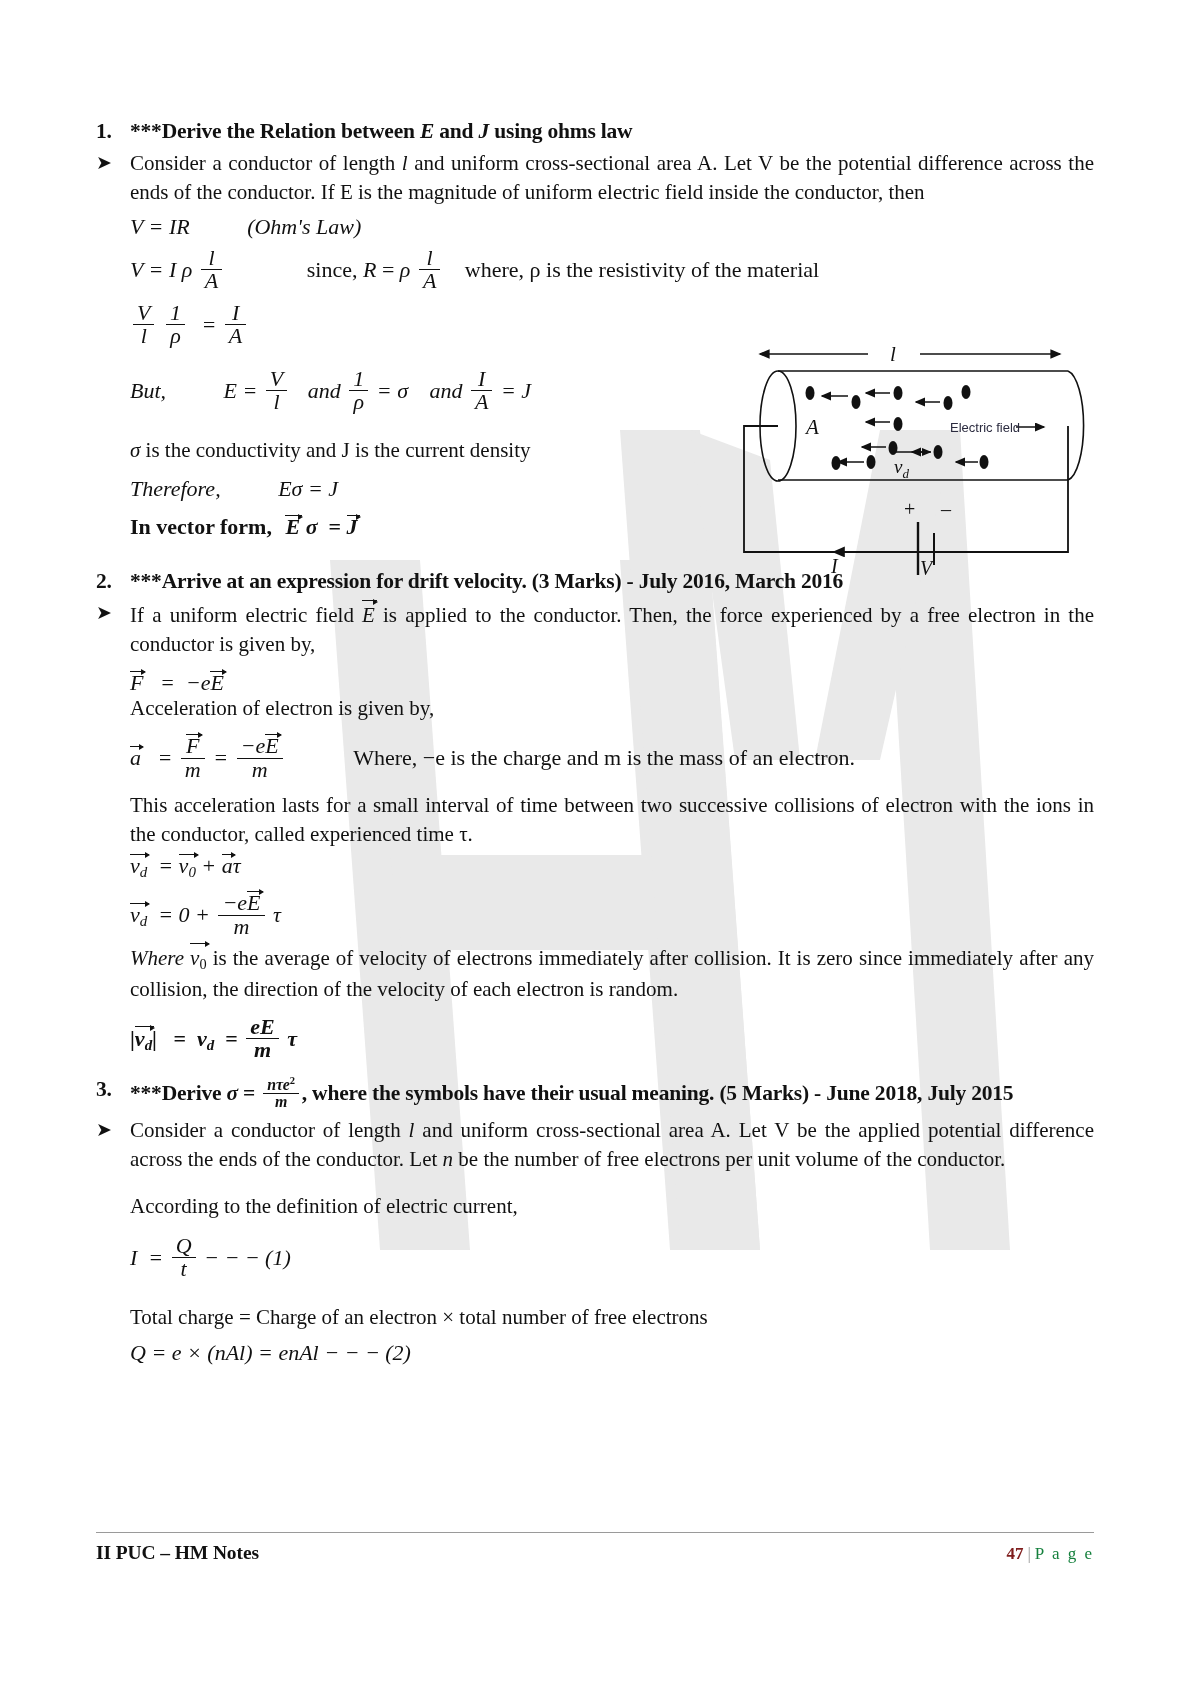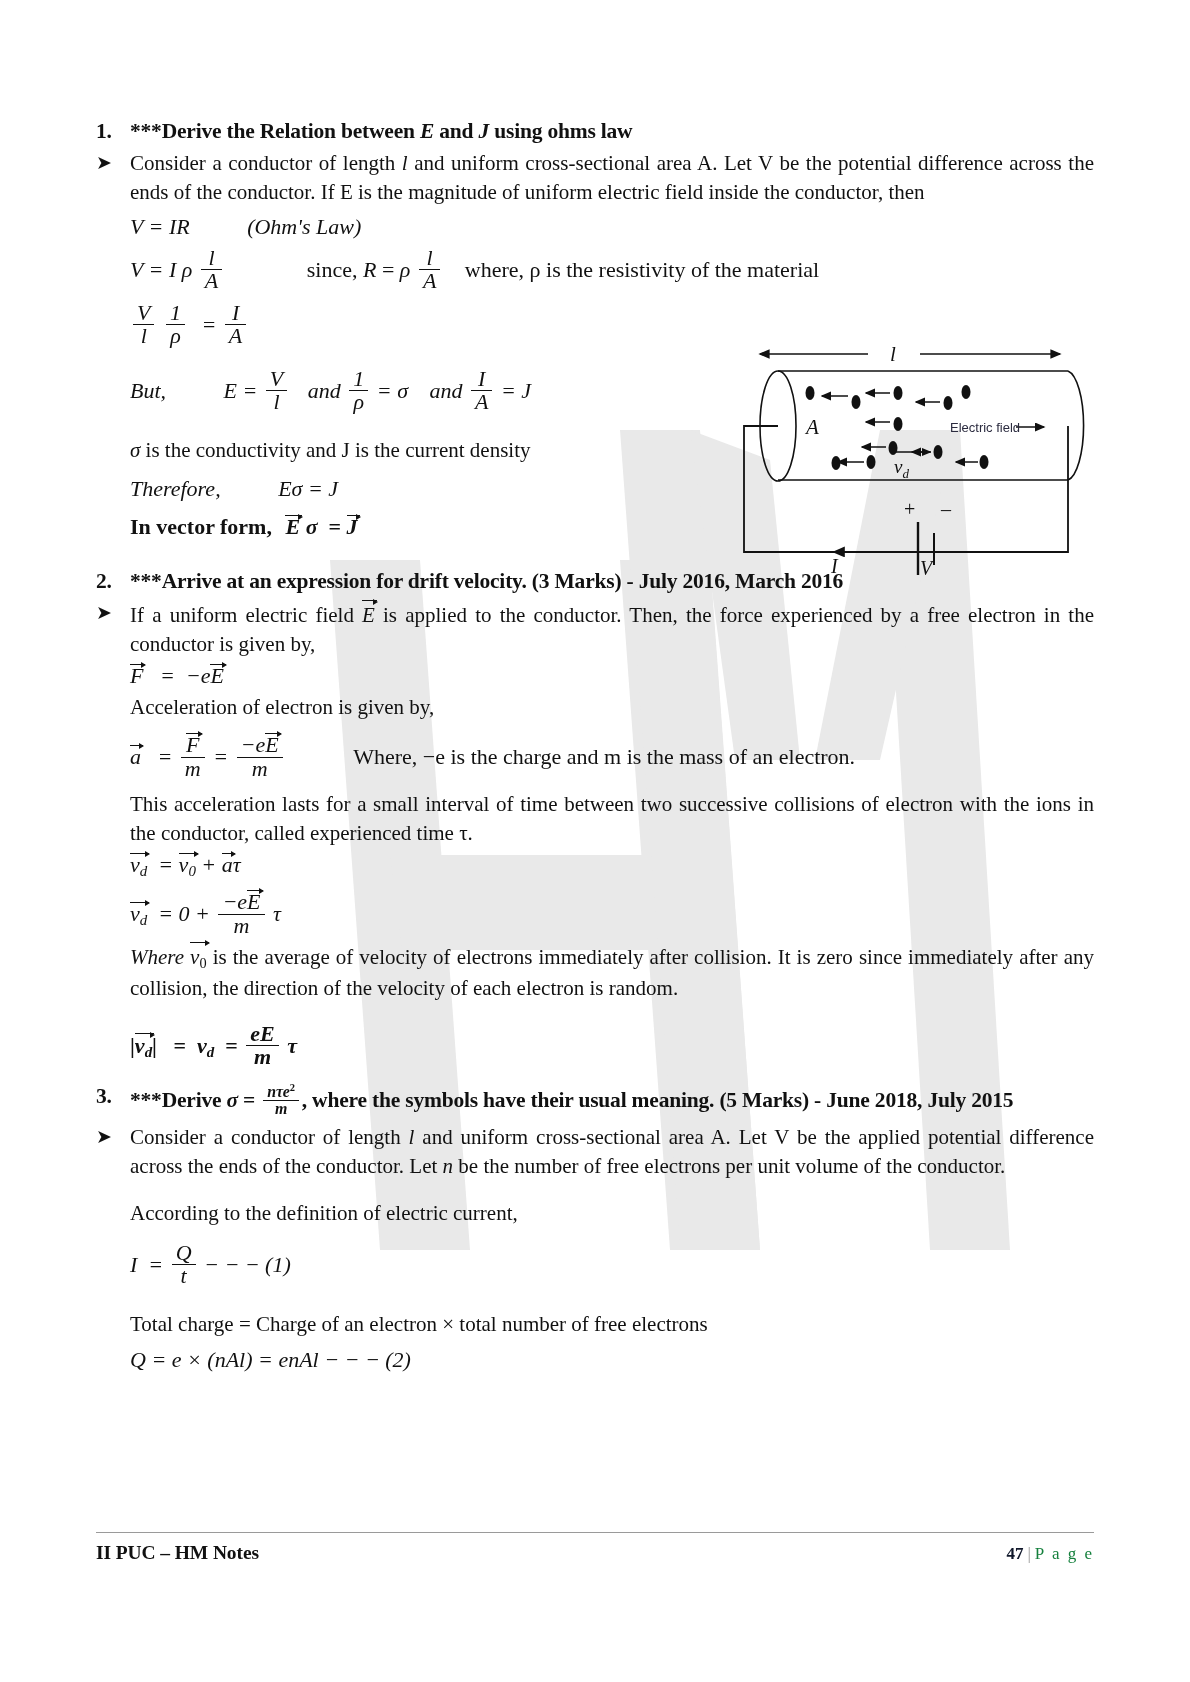--- a/index.html
+++ b/index.html
@@ -152,21 +152,21 @@
   }
   .footer-left {
     font-weight: bold;
     font-size: 19.5px;
     letter-spacing: -0.1px;
   }
   .footer-right {
     font-size: 17px;
     color: #555;
   }
-  .footer-right .pnum { font-weight: bold; color: #0f172a; }
+  .footer-right .pnum { font-weight: bold; color: #7f1d1d; }
   .footer-right .bar { color: #999; padding: 0 4px; }
   .footer-right .pword { letter-spacing: 2px; color: #15803d; }
 </style>
 </head>
 <body>
 
 <div class="page">
 
   <svg class="watermark" viewBox="0 0 1190 1682" xmlns="http://www.w3.org/2000/svg">
     <g fill="#e9e9e9">
@@ -243,26 +243,26 @@
     <div class="q-head" style="margin-top:6px">
       <span class="q-num">2.</span>
       <span class="q-text">***Arrive at an expression for drift velocity. (3 Marks) - July 2016, March 2016</span>
     </div>
 
     <div class="bullet-row">
       <span class="bullet-mark">➤</span>
       <span class="bullet-body">If a uniform electric field <span class="vec"><span class="sym"><i>E</i></span></span> is applied to the conductor. Then, the force experienced by a free electron in the conductor is given by,</span>
     </div>
 
-    <div class="eq" style="margin-top:4px">
+    <div class="eq" style="margin-top:11px">
       <span class="vec"><span class="sym"><i>F</i></span></span>
       <span>&nbsp; = &nbsp;−e<span class="vec"><span class="sym"><i>E</i></span></span></span>
     </div>
 
-    <div class="para nojust" style="margin-top:6px">Acceleration of electron is given by,</div>
+    <div class="para nojust" style="margin-top:0">Acceleration of electron is given by,</div>
 
     <div class="eq" style="margin-top:10px">
       <span class="vec"><span class="sym"><i>a</i></span></span>
       <span>&nbsp; =</span>
       <span class="frac"><span class="num"><span class="vec"><span class="sym"><i>F</i></span></span></span><span class="den">m</span></span>
       <span>=</span>
       <span class="frac"><span class="num">−e<span class="vec"><span class="sym"><i>E</i></span></span></span><span class="den">m</span></span>
       <span class="up" style="padding-left:62px">Where, −e is the charge and m is the mass of an electron.</span>
     </div>
 
@@ -276,21 +276,21 @@
 
     <div class="eq" style="margin-top:10px">
       <span class="vec"><span class="sym"><i>v</i><span class="sub"><i>d</i></span></span></span>
       <span>&nbsp;= 0 +</span>
       <span class="frac"><span class="num">−e<span class="vec"><span class="sym"><i>E</i></span></span></span><span class="den">m</span></span>
       <span>τ</span>
     </div>
 
     <div class="para" style="margin-top:4px"><i>Where</i> <span class="vec"><span class="sym"><i>v</i><span class="sub">0</span></span></span> is the average of velocity of electrons immediately after collision. It is zero since immediately after any collision, the direction of the velocity of each electron is random.</div>
 
-    <div class="eq bold" style="margin-top:20px">
+    <div class="eq bold" style="margin-top:12px">
       <span>|<span class="vec"><span class="sym"><i>v</i><span class="sub"><i>d</i></span></span></span>|</span>
       <span>&nbsp; = &nbsp;<i>v</i><span class="sub"><i>d</i></span> &nbsp;=</span>
       <span class="frac"><span class="num"><i>eE</i></span><span class="den"><i>m</i></span></span>
       <span><i>τ</i></span>
     </div>
 
     <div class="q-head" style="margin-top:14px">
       <span class="q-num">3.</span>
       <span class="q-text">***Derive <i>σ</i> = <span class="frac sm"><span class="num"><i>nτe</i><span class="sup">2</span></span><span class="den"><i>m</i></span></span>, where the symbols have their usual meaning. (5 Marks) - June 2018, July 2015</span>
     </div>

